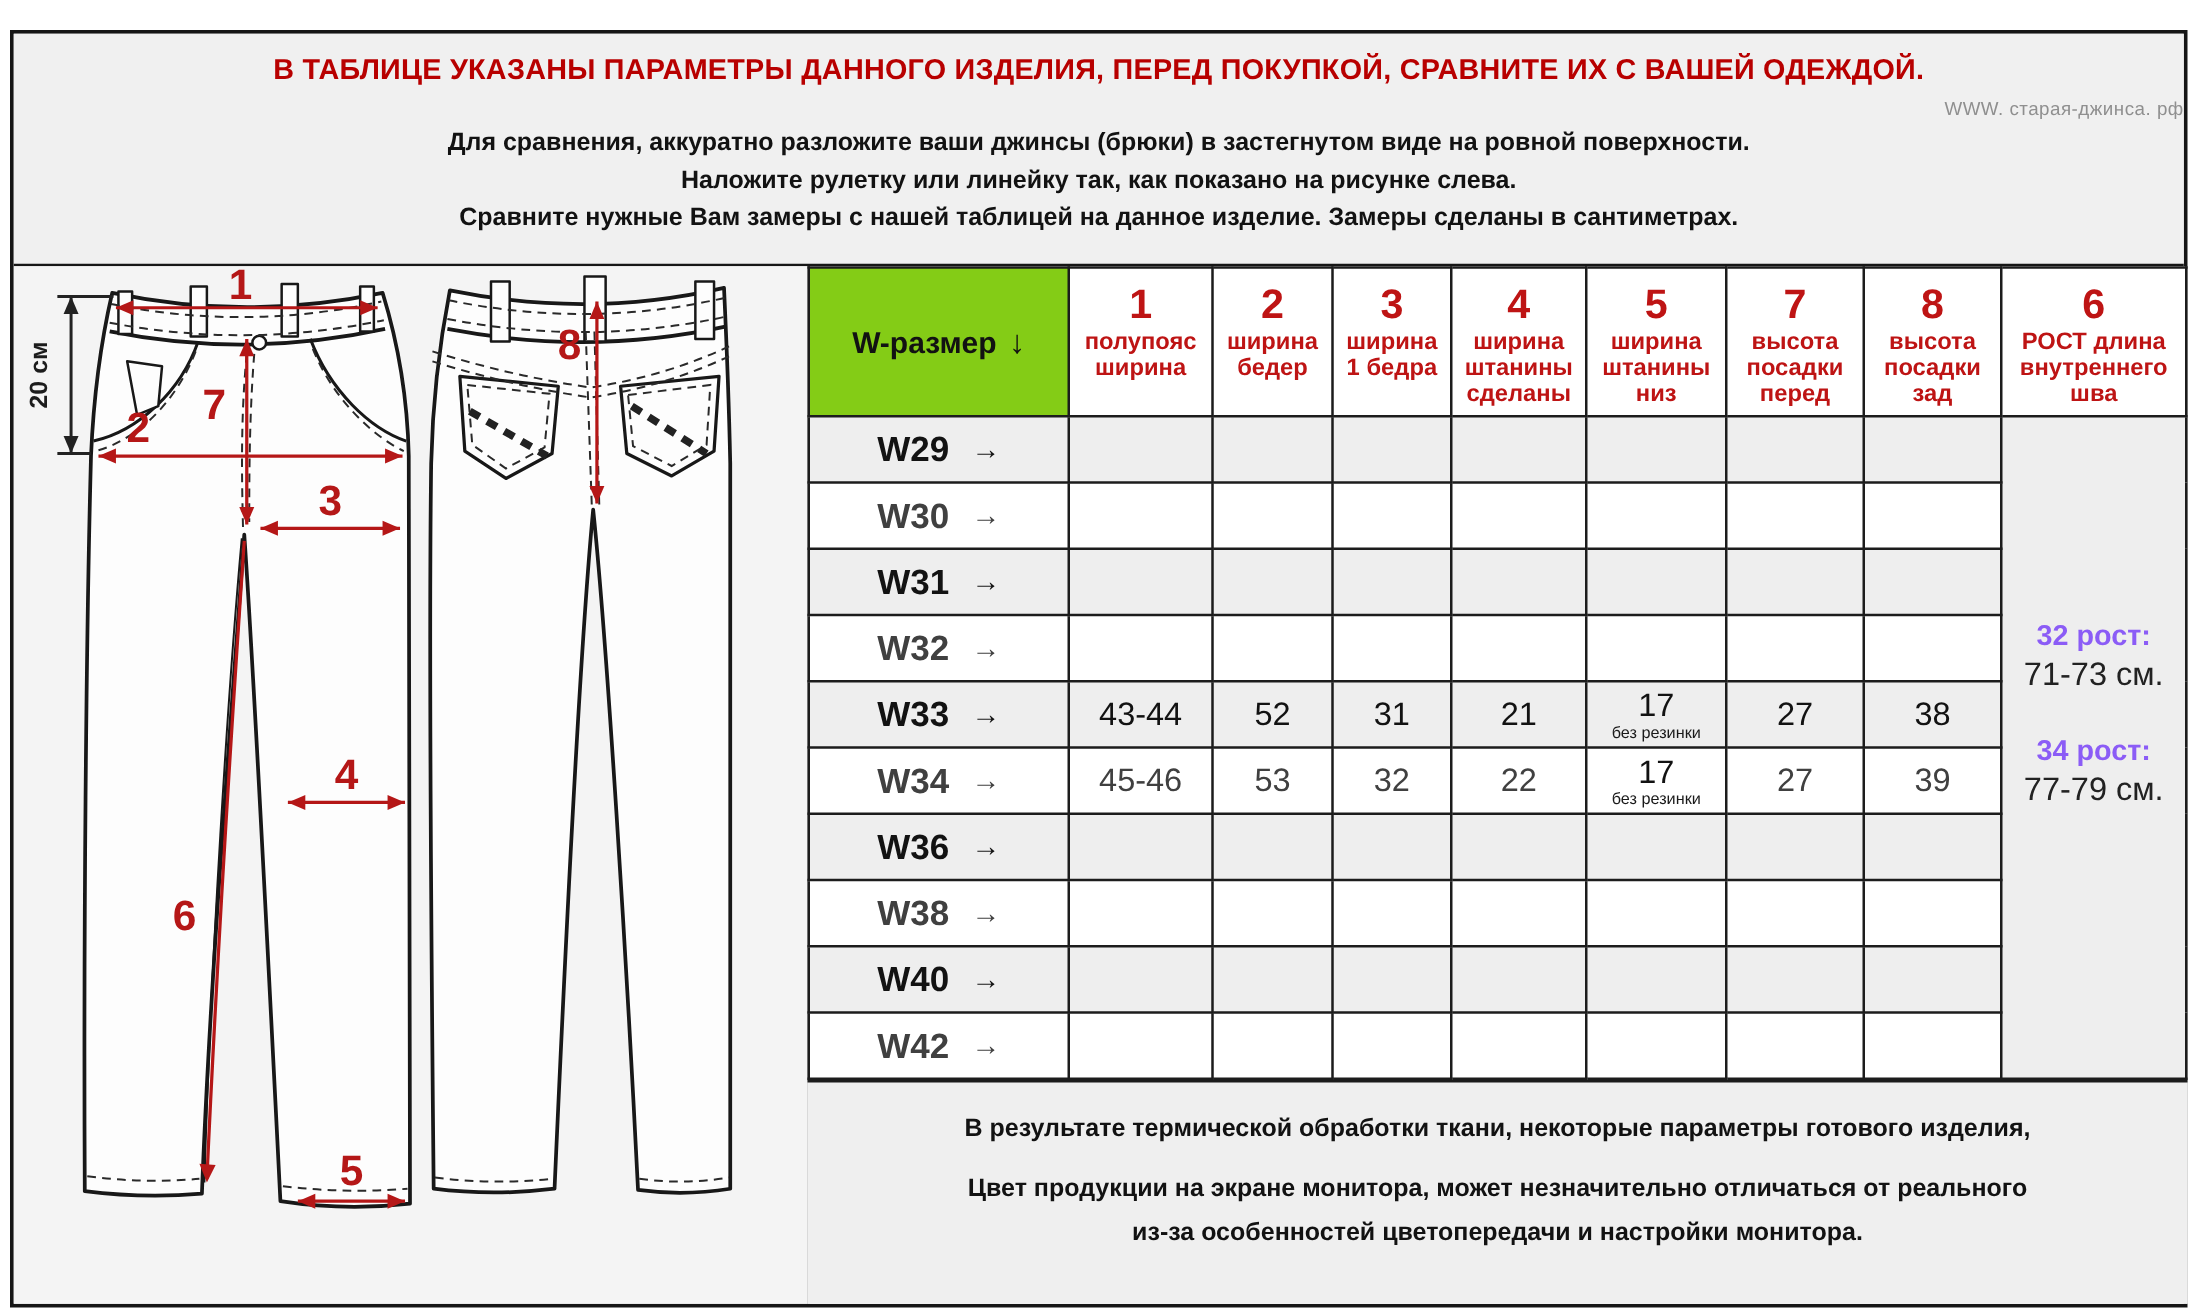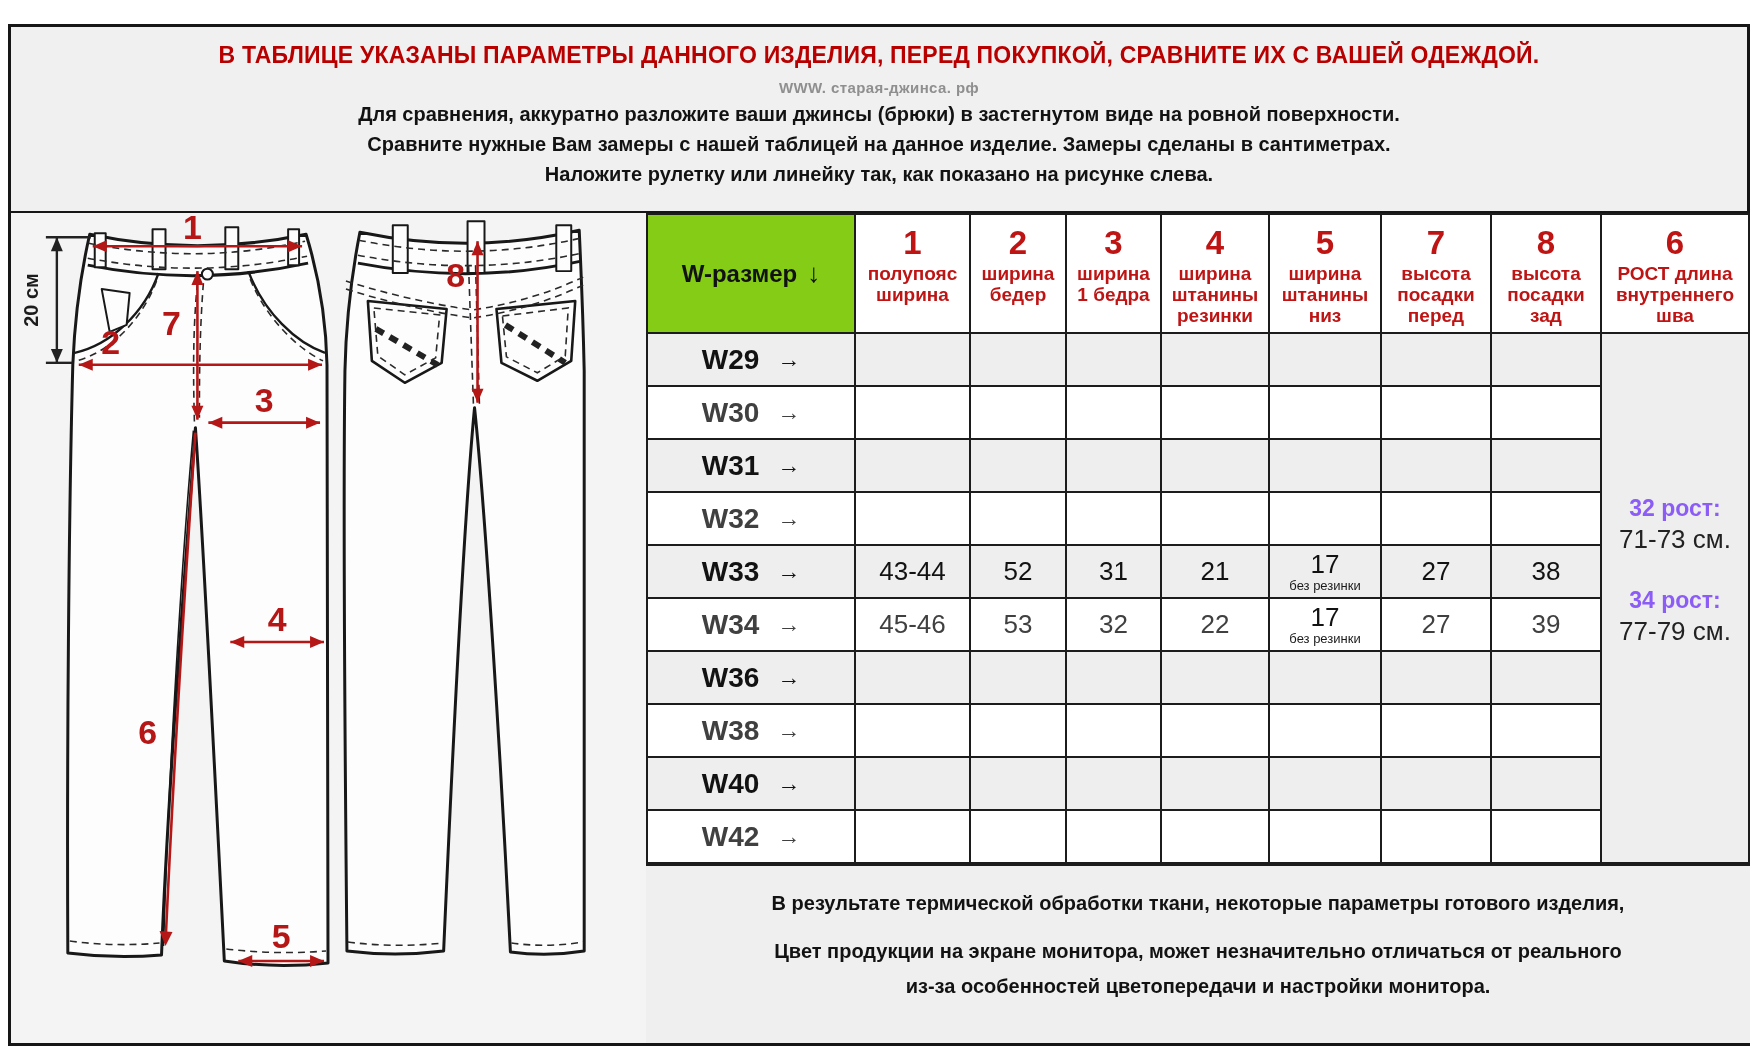--- a/index.html
+++ b/index.html
@@ -5,21 +5,21 @@
   * { margin:0; padding:0; box-sizing:border-box; }
   body { background:#ffffff; font-family:"Liberation Sans", sans-serif; }
   .page { position:relative; width:1760px; height:1053px; background:#ffffff; overflow:hidden; }
   .frame { position:absolute; left:8px; top:24px; width:1742px; height:1022px;
            border:3px solid #161616; display:flex; flex-direction:column; background:#fff; }
 
   
   .titleband { height:186px; background:#f0f0f0; border-bottom:2px solid #161616;
                text-align:center; padding-top:15px; flex:none; }
   .title { font-size:23px; font-weight:bold; color:#b80000; letter-spacing:.2px; }
-  .site  { font-size:15px; font-weight:bold; color:#8f8f8f; margin-top:10px; letter-spacing:.4px; }
+  .site  { font-size:15px; font-weight:normal; color:#8f8f8f; margin-top:10px; letter-spacing:.4px;text-align:right; }
   .h-line{ font-size:20px; font-weight:bold; color:#121212; margin-top:7px; }
 
   
   .main { flex:1; display:flex; min-height:0; }
   .diagram { width:637px; flex:none; background:#f4f4f4; border-right:2px solid #161616; }
   .diagram svg { display:block; width:635px; height:829px; }
 
   .right { flex:1; display:flex; flex-direction:column; margin-left:-2px; background:#fff; }
 
   table { border-collapse:collapse; table-layout:fixed; width:100%; flex:none; }
@@ -56,22 +56,22 @@
 </head>
 <body>
 
 <div class="page">
   <div class="frame">
 
     <div class="titleband">
       <div class="title">В ТАБЛИЦЕ УКАЗАНЫ ПАРАМЕТРЫ ДАННОГО ИЗДЕЛИЯ, ПЕРЕД ПОКУПКОЙ, СРАВНИТЕ ИХ С ВАШЕЙ ОДЕЖДОЙ.</div>
       <div class="site">WWW. старая-джинса. рф</div>
       <div class="h-line">Для сравнения, аккуратно разложите ваши джинсы (брюки) в застегнутом виде на ровной поверхности.</div>
+      <div class="h-line">Наложите рулетку или линейку так, как показано на рисунке слева.</div>
       <div class="h-line">Сравните нужные Вам замеры с нашей таблицей на данное изделие.  Замеры сделаны в сантиметрах.</div>
-      <div class="h-line">Наложите рулетку или линейку так, как показано на рисунке слева.</div>
     </div>
 
     <div class="main">
 
       <div class="diagram">
         <svg viewBox="0 0 637 831">
           <g stroke="#181818" fill="#fdfdfd" stroke-width="3" stroke-linejoin="round">
             <path d="M 79,21 Q 187,44 296,21 C 308,60 316,105 317,152 L 318,752 Q 266,758 214,750 C 205,570 193,330 185,215 C 177,330 158,560 151,744 Q 104,748 57,742 C 56,540 58,300 62,152 C 64,105 70,60 79,21 Z"></path>
             <path d="M 77,52 Q 187,74 298,50" fill="none"></path>
             <rect x="142" y="16" width="13" height="40" stroke-width="2"></rect>
@@ -205,21 +205,21 @@
                 </th>
                 <th class="col-h">
                   <div class="col-num">3</div>
                   <div class="col-line">ширина</div>
                   <div class="col-line">1 бедра</div>
                 </th>
                 <th class="col-h">
                   <div class="col-num">4</div>
                   <div class="col-line">ширина</div>
                   <div class="col-line">штанины</div>
-                  <div class="col-line">резинки</div>
+                  <div class="col-line">сделаны</div>
                 </th>
                 <th class="col-h">
                   <div class="col-num">5</div>
                   <div class="col-line">ширина</div>
                   <div class="col-line">штанины</div>
                   <div class="col-line">низ</div>
                 </th>
                 <th class="col-h">
                   <div class="col-num">7</div>
                   <div class="col-line">высота</div>

